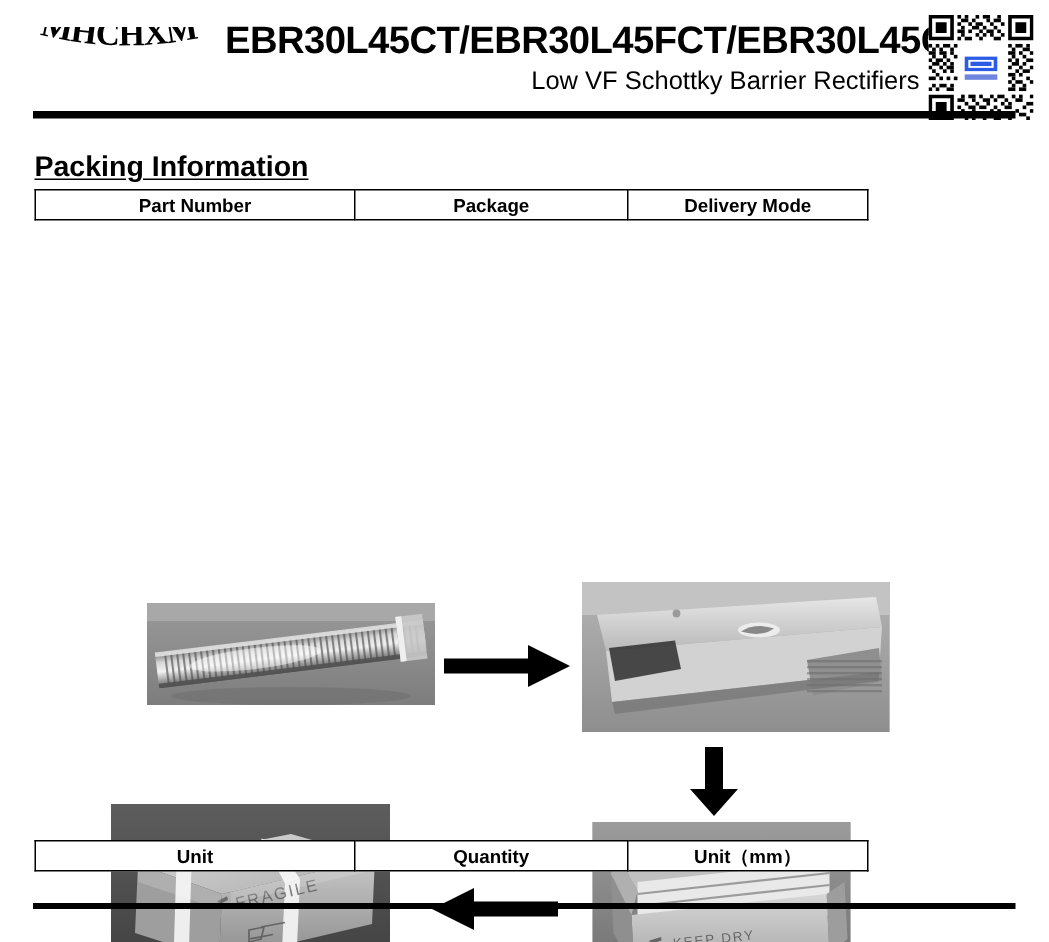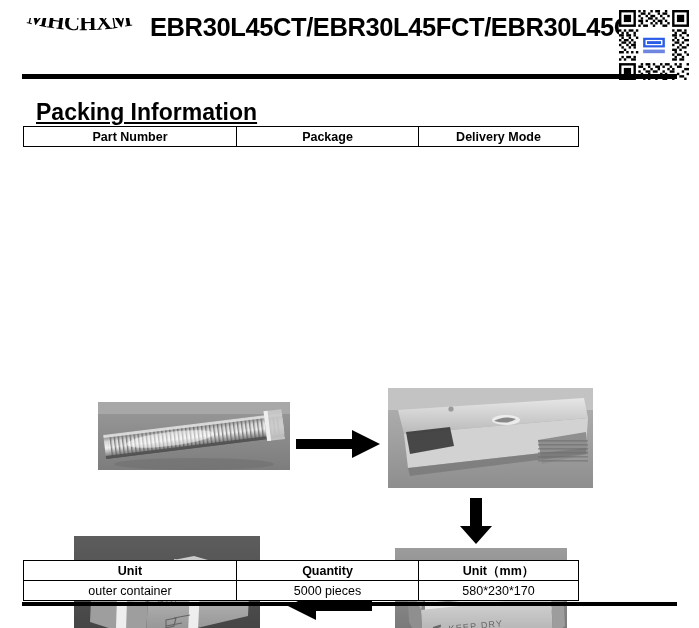--- a/index.html
+++ b/index.html
@@ -66,24 +66,24 @@
   #footer-rule {
     position: absolute;
     left: 22px; top: 602px;
     width: 655px; height: 4px;
     background: #000;
   }
 
   
   #packing-heading {
     position: absolute;
-    left: 36px; top: 101px;
+    left: 23px; top: 101px;
     font-family: "Liberation Sans", sans-serif;
     font-weight: bold;
-    font-size: 23px;
+    font-size: 19px;
     line-height: 22px;
     text-decoration: underline;
     text-underline-offset: 2px;
     color: #000;
     white-space: nowrap;
   }
 
   
   .data-table {
     position: absolute;
@@ -153,20 +153,21 @@
       <textPath href="#archpath" startOffset="0">
         <tspan font-family="'Liberation Serif', serif" font-weight="bold" font-size="46" letter-spacing="-1">MHCHXM</tspan>
       </textPath>
     </text>
 
     <path d="M 4,12 Q 125,44 246,12 L 246,30 Q 125,62 4,30 Z" fill="none"></path>
   </svg>
 
   <div id="title-block">
     <div id="part-title">EBR30L45CT/EBR30L45FCT/EBR30L45CD</div>
+    <div id="subtitle">Low VF Schottky Barrier Rectifiers</div>
   </div>
 
   <svg id="qr" viewBox="0 0 29 29" aria-hidden="true">
     <rect x="0" y="0" width="29" height="29" fill="#ffffff"></rect>
     <g fill="#000000">
 
       <path d="M0 0h7v7H0z"></path>
         <path d="M1 1h5v5H1z" fill="#fff"></path>
         <path d="M2 2h3v3H2z" fill="#000"></path>
 
@@ -522,21 +523,16 @@
       <col class="col-c">
     </colgroup>
   <thead>
     <tr>
       <th>Unit</th>
       <th>Quantity</th>
       <th>Unit（mm）</th>
     </tr>
   </thead>
   <tbody>
-    <tr>
-      <td>outer container</td>
-      <td>5000 pieces</td>
-      <td>580*230*170</td>
-    </tr>
   </tbody>
 </table>
 
 <div id="footer-rule"></div>
 
 </body></html>

